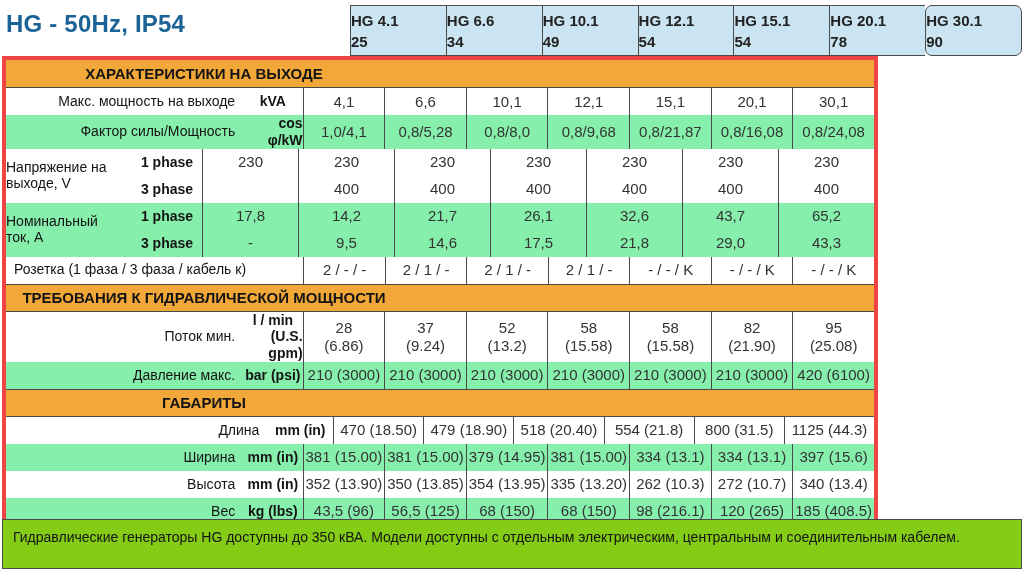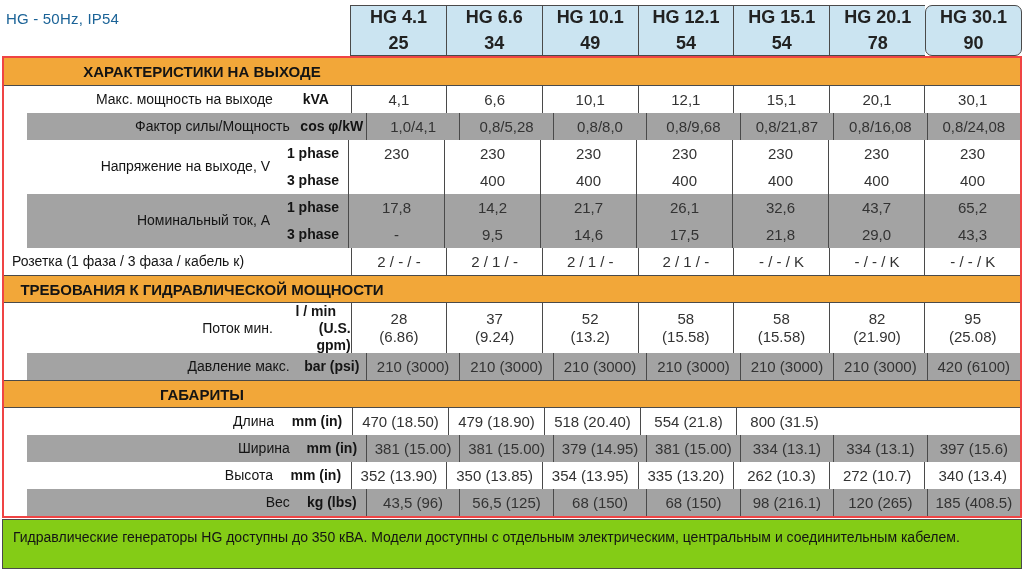--- a/index.html
+++ b/index.html
@@ -1,50 +1,50 @@
 <!DOCTYPE html>
 <html><head>
 <meta charset="utf-8">
 <style>
   * { margin:0; padding:0; box-sizing:border-box; }
   html,body { background:#ffffff; }
   body { width:1024px; height:572px; font-family:"Liberation Sans", sans-serif; position:relative; overflow:hidden; }
 
   .page-title{
     position:absolute; left:6px; top:10px;
-    font-size:15px; font-weight:normal; color:#1B6397; letter-spacing:0.2px;
+    font-size:24px; font-weight:bold; color:#1B6397; letter-spacing:0.2px;
   }
 
   
   .tabs{ position:absolute; left:350px; top:5px; width:672px; height:51px; display:flex; }
   .tab{
     flex:1; background:#CBE4F1; border:1px solid #4A4A4A; border-right:none;
-    display:flex; flex-direction:column; justify-content:center; align-items:center;
-    font-weight:bold; font-size:18px; color:#222; line-height:1.4;
+    display:flex; flex-direction:column; justify-content:center; align-items:flex-start;
+    font-weight:bold; font-size:15px; color:#222; line-height:1.4;
   }
   .tab:last-child{ border-right:1px solid #4A4A4A;border-radius:7px; }
 
   
   .spec-table{
-    position:absolute; left:2px; top:56px; width:1020px;
-    border:2px solid #ef4444; background:#fff; font-size:15px; color:#333;
+    position:absolute; left:2px; top:56px; width:876px;
+    border:4px solid #ef4444; background:#fff; font-size:15px; color:#333;
   }
   .band{
     height:28px; background:#F2A739; border-top:1px solid #4A4A4A; border-bottom:1px solid #4A4A4A;
     display:flex; align-items:center;
   }
   .band:first-child{ border-top:none; }
   .band-title{
     width:396px; text-align:center; white-space:nowrap;
     font-weight:bold; font-size:15px; color:#141414;
   }
 
   .row{ display:flex; min-height:27px; }
   .row.tall{ min-height:50px; }
-  .shade{ background:#a3a3a3;margin-left:23px; }
+  .shade{ background:#86efac; }
 
   .cl{
     width:278px; display:flex; align-items:center; justify-content:flex-end;
     padding-right:8px; font-size:14px; color:#141414; text-align:left; line-height:1.1;
   }
   .cl.full{ width:348px; justify-content:flex-start; padding-left:8px; }
   .cu{
     width:70px; display:flex; align-items:center; justify-content:center;
     font-weight:bold; font-size:14px; color:#141414; text-align:right; line-height:1.2;
   }
@@ -251,20 +251,21 @@
   </div>
 
   <div class="row">
     <div class="cl">Длина</div>
     <div class="cu">mm (in)</div>
     <div class="cv">470 (18.50)</div>
     <div class="cv">479 (18.90)</div>
     <div class="cv">518 (20.40)</div>
     <div class="cv">554 (21.8)</div>
     <div class="cv">800 (31.5)</div>
+    <div class="cv">1125 (44.3)</div>
   </div>
 
   <div class="row shade">
     <div class="cl">Ширина</div>
     <div class="cu">mm (in)</div>
     <div class="cv">381 (15.00)</div>
     <div class="cv">381 (15.00)</div>
     <div class="cv">379 (14.95)</div>
     <div class="cv">381 (15.00)</div>
     <div class="cv">334 (13.1)</div>

